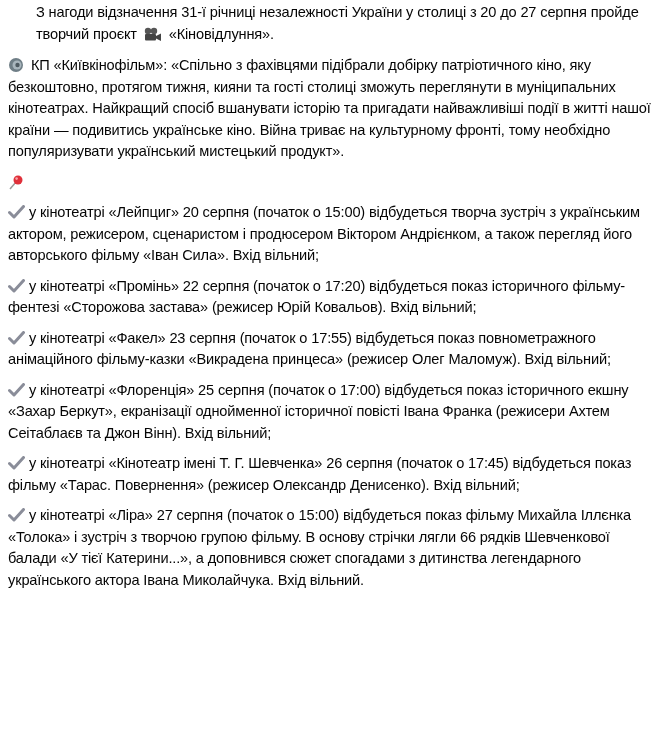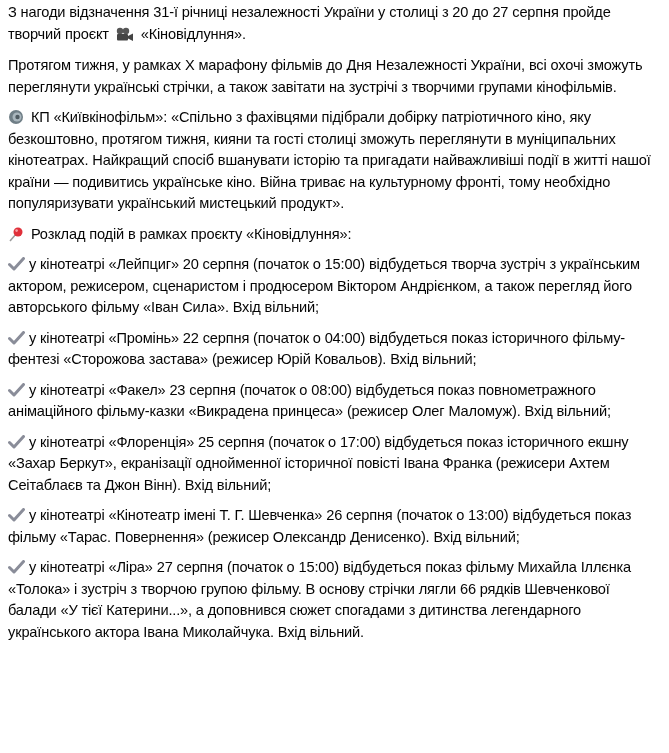--- a/index.html
+++ b/index.html
@@ -6,21 +6,21 @@
   body {
     width: 669px; height: 753px; overflow: hidden;
     font-family: "Liberation Sans", "DejaVu Sans", sans-serif;
     color: #050505;
     font-size: 14.6px;
     line-height: 21.5px;
     letter-spacing: -0.15px;
   }
   .post { padding: 2px 8px 0 8px; }
   .para { margin: 0 0 9px 0; }
-  .para.intro { margin-bottom: 10px; }
+  .para.intro { margin-bottom: 10px; margin-left: 28px; }
   .icon {
     display: inline-block; vertical-align: -3px; margin-right: 3px;
     width: 16px; height: 16px;
   }
   .check-icon { width: 17px; height: 14px; vertical-align: -2px; margin-right: 4px; }
   .camera-icon { width: 19px; height: 15px; margin: 0 3px 0 2px; }
 </style>
 </head>
 <body>
 
@@ -30,65 +30,63 @@
     <span>З нагоди відзначення 31-ї річниці незалежності України у столиці з 20 до 27 серпня пройде творчий проєкт</span>
     <svg class="icon camera-icon" viewBox="0 0 19 15">
       <circle cx="5" cy="4" r="3.2" fill="#555"></circle>
       <circle cx="11" cy="4" r="3.2" fill="#555"></circle>
       <rect x="2" y="7" width="11" height="6.5" rx="1" fill="#444"></rect>
       <polygon points="13,9 18,6.5 18,14 13,11.5" fill="#444"></polygon>
     </svg>
     <span>«Кіновідлуння».</span>
   </p>
 
-  <p class="para">Протягом тижня, у рамках X марафону фільмів до Дня Незалежності України, всі охочі зможуть переглянути українські стрічки, а також завітати на зустрічі з творчими групами кінофільмів.</p>
 
   <p class="para">
     <svg class="icon" viewBox="0 0 16 16">
       <circle cx="8" cy="8" r="7" fill="#6f7e86"></circle>
       <circle cx="9" cy="8" r="4.5" fill="#a9b6bd"></circle>
       <circle cx="9.5" cy="8" r="2.2" fill="#4e5a61"></circle>
     </svg>
     <span>КП «Київкінофільм»: «Спільно з фахівцями підібрали добірку патріотичного кіно, яку безкоштовно, протягом тижня, кияни та гості столиці зможуть переглянути в муніципальних кінотеатрах. Найкращий спосіб вшанувати історію та пригадати найважливіші події в житті нашої країни — подивитись українське кіно. Війна триває на культурному фронті, тому необхідно популяризувати український мистецький продукт».</span>
   </p>
 
   <p class="para">
     <svg class="icon" viewBox="0 0 16 16">
       <line x1="2" y1="15" x2="8" y2="8" stroke="#9a9a9a" stroke-width="1.5"></line>
       <circle cx="10" cy="6" r="4.5" fill="#e0303a"></circle>
       <circle cx="8.6" cy="4.6" r="1.3" fill="#f6a2a6"></circle>
     </svg>
-    <span>Розклад подій в рамках проєкту «Кіновідлуння»:</span>
   </p>
 
   <div>
     <p class="para">
       <svg class="icon check-icon" viewBox="0 0 17 14">
           <path d="M1.5 7.5 L6 12 L15.5 1.5" fill="none" stroke="#8a8d99" stroke-width="3" stroke-linecap="round" stroke-linejoin="round"></path>
         </svg><span>у кінотеатрі «Лейпциг» 20 серпня (початок о 15:00) відбудеться творча зустріч з українським актором, режисером, сценаристом і продюсером Віктором Андрієнком, а також перегляд його авторського фільму «Іван Сила». Вхід вільний;</span>
     </p>
     <p class="para">
       <svg class="icon check-icon" viewBox="0 0 17 14">
           <path d="M1.5 7.5 L6 12 L15.5 1.5" fill="none" stroke="#8a8d99" stroke-width="3" stroke-linecap="round" stroke-linejoin="round"></path>
-        </svg><span>у кінотеатрі «Промінь» 22 серпня (початок о 04:00) відбудеться показ історичного фільму-фентезі «Сторожова застава» (режисер Юрій Ковальов). Вхід вільний;</span>
+        </svg><span>у кінотеатрі «Промінь» 22 серпня (початок о 17:20) відбудеться показ історичного фільму-фентезі «Сторожова застава» (режисер Юрій Ковальов). Вхід вільний;</span>
     </p>
     <p class="para">
       <svg class="icon check-icon" viewBox="0 0 17 14">
           <path d="M1.5 7.5 L6 12 L15.5 1.5" fill="none" stroke="#8a8d99" stroke-width="3" stroke-linecap="round" stroke-linejoin="round"></path>
-        </svg><span>у кінотеатрі «Факел» 23 серпня (початок о 08:00) відбудеться показ повнометражного анімаційного фільму-казки «Викрадена принцеса» (режисер Олег Маломуж). Вхід вільний;</span>
+        </svg><span>у кінотеатрі «Факел» 23 серпня (початок о 17:55) відбудеться показ повнометражного анімаційного фільму-казки «Викрадена принцеса» (режисер Олег Маломуж). Вхід вільний;</span>
     </p>
     <p class="para">
       <svg class="icon check-icon" viewBox="0 0 17 14">
           <path d="M1.5 7.5 L6 12 L15.5 1.5" fill="none" stroke="#8a8d99" stroke-width="3" stroke-linecap="round" stroke-linejoin="round"></path>
         </svg><span>у кінотеатрі «Флоренція» 25 серпня (початок о 17:00) відбудеться показ історичного екшну «Захар Беркут», екранізації однойменної історичної повісті Івана Франка (режисери Ахтем Сеітаблаєв та Джон Вінн). Вхід вільний;</span>
     </p>
     <p class="para">
       <svg class="icon check-icon" viewBox="0 0 17 14">
           <path d="M1.5 7.5 L6 12 L15.5 1.5" fill="none" stroke="#8a8d99" stroke-width="3" stroke-linecap="round" stroke-linejoin="round"></path>
-        </svg><span>у кінотеатрі «Кінотеатр імені Т. Г. Шевченка» 26 серпня (початок о 13:00) відбудеться показ фільму «Тарас. Повернення» (режисер Олександр Денисенко). Вхід вільний;</span>
+        </svg><span>у кінотеатрі «Кінотеатр імені Т. Г. Шевченка» 26 серпня (початок о 17:45) відбудеться показ фільму «Тарас. Повернення» (режисер Олександр Денисенко). Вхід вільний;</span>
     </p>
     <p class="para">
       <svg class="icon check-icon" viewBox="0 0 17 14">
           <path d="M1.5 7.5 L6 12 L15.5 1.5" fill="none" stroke="#8a8d99" stroke-width="3" stroke-linecap="round" stroke-linejoin="round"></path>
         </svg><span>у кінотеатрі «Ліра» 27 серпня (початок о 15:00) відбудеться показ фільму Михайла Іллєнка «Толока» і зустріч з творчою групою фільму. В основу стрічки лягли 66 рядків Шевченкової балади «У тієї Катерини...», а доповнився сюжет спогадами з дитинства легендарного українського актора Івана Миколайчука. Вхід вільний.</span>
     </p>
   </div>
 </div>
 
 </body></html>

